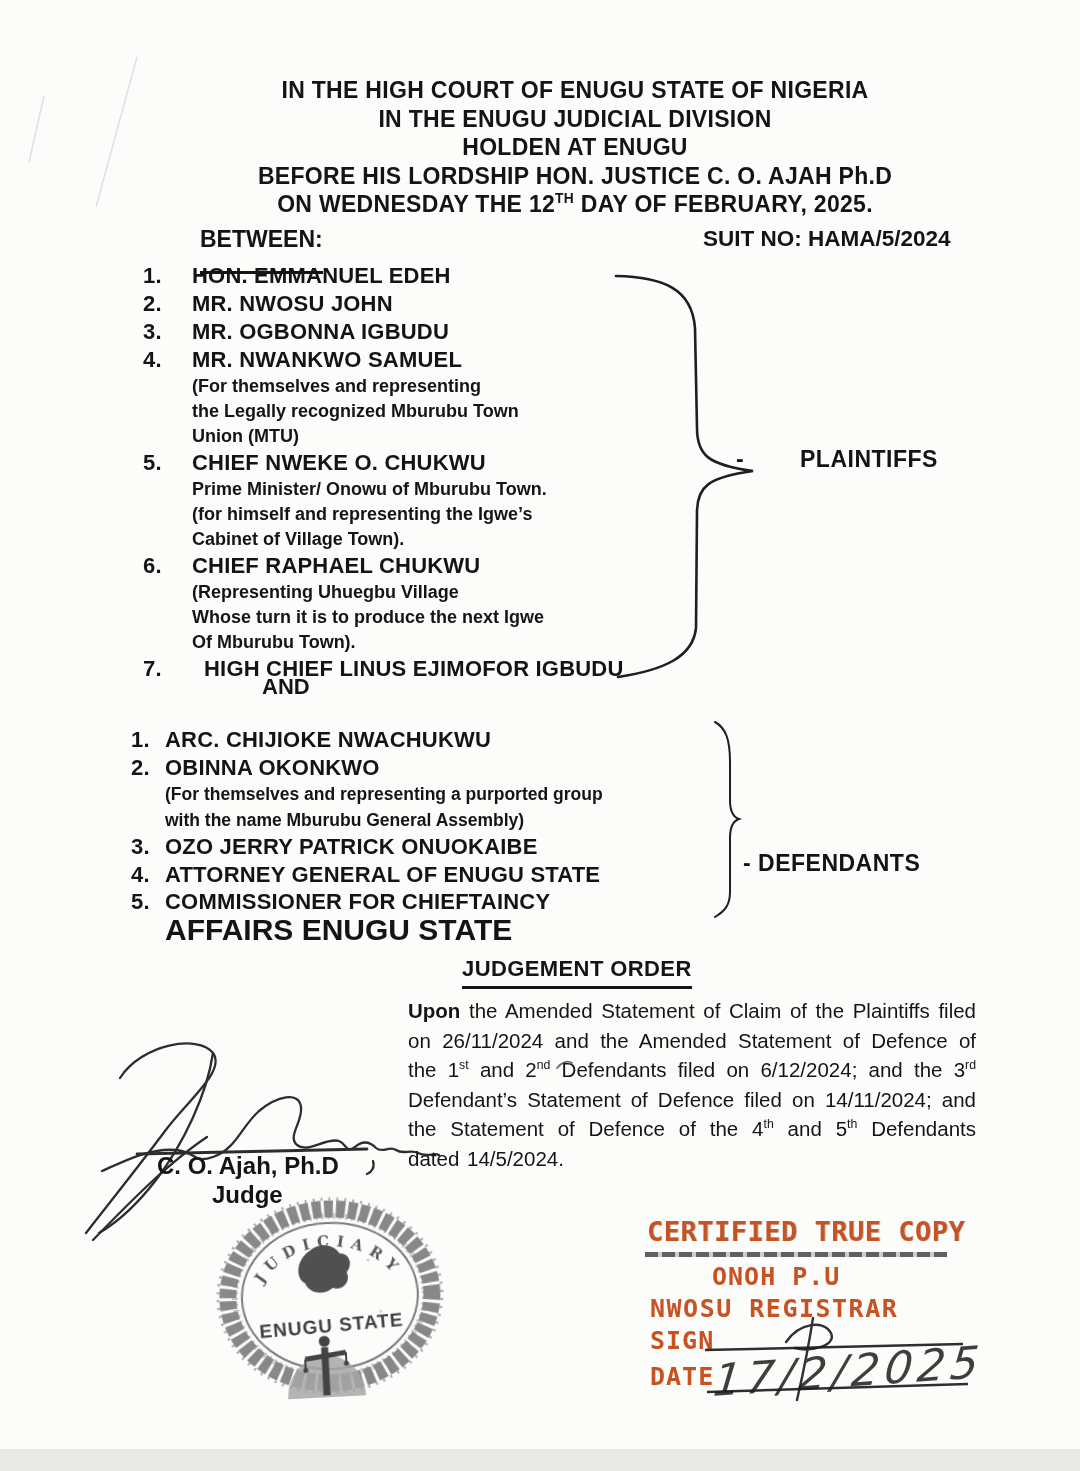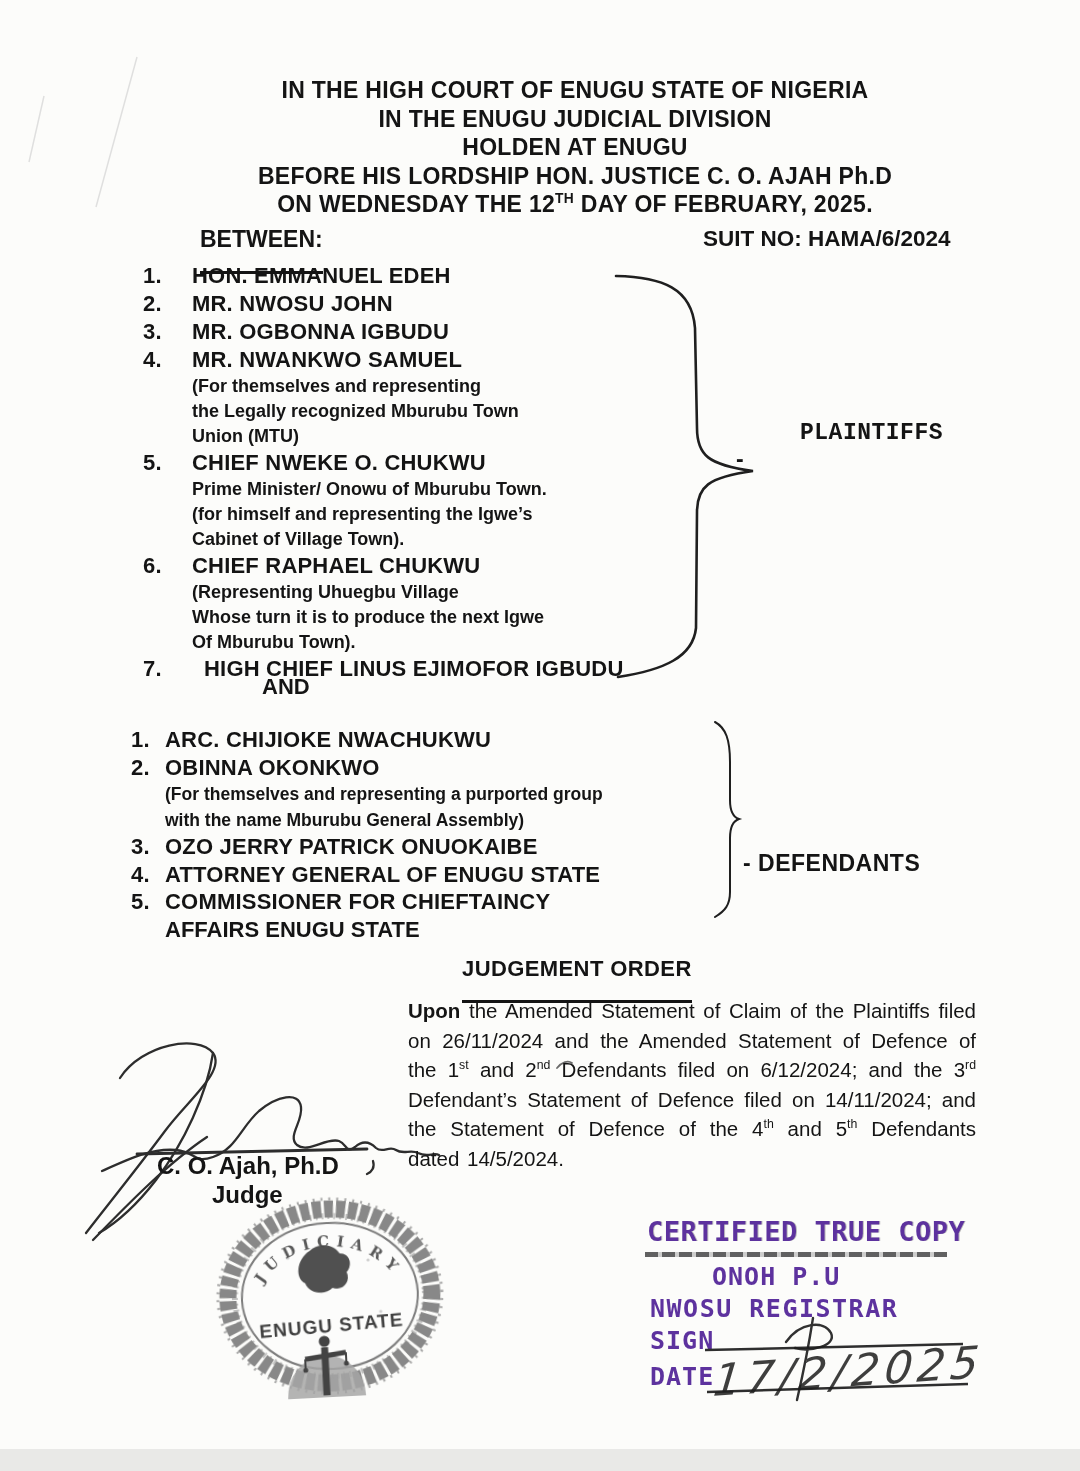--- a/index.html
+++ b/index.html
@@ -21,38 +21,38 @@
   .list{font-weight:700;}
   .plist{left:143px;top:262px;width:540px;}
   .plist .row{display:flex;font-size:22px;line-height:28px;letter-spacing:.2px;}
   .plist .num{width:49px;flex:none;}
   .plist .sub{margin-left:49px;font-size:18px;line-height:25px;}
   .plist .wide-gap .name{padding-left:12px;}
   .dlist{left:131px;top:726px;width:600px;}
   .dlist .row{display:flex;font-size:22px;line-height:27.5px;letter-spacing:.2px;}
   .dlist .num{width:34px;flex:none;}
   .dlist .sub{margin-left:34px;font-size:17.5px;line-height:26px;}
-  .dlist .cont{margin-left:34px;font-size:22px;line-height:27px;}
+  .dlist .cont{margin-left:34px;font-size:30px;line-height:27px;}
 
   .dash-label{left:736px;top:446px;font-size:23px;font-weight:700;}
-  .plaintiffs-label{left:800px;top:420px;font-size:23px;font-weight:700;letter-spacing:.5px;font-family:Liberation Mono, monospace;}
+  .plaintiffs-label{left:800px;top:446px;font-size:23px;font-weight:700;letter-spacing:.5px;}
   .and-label{left:262px;top:674px;font-size:22px;font-weight:700;}
   .defendants-label{left:743px;top:850px;font-size:23px;font-weight:700;letter-spacing:.5px;}
 
   
-  .jtitle{left:462px;top:956px;font-size:22px;font-weight:700;border-bottom:3px solid #141414;padding-bottom:18px;letter-spacing:.4px;}
+  .jtitle{left:462px;top:956px;font-size:22px;font-weight:700;border-bottom:3px solid #141414;padding-bottom:4px;letter-spacing:.4px;}
   .para{left:408px;top:996px;width:568px;font-size:20.5px;line-height:29.6px;
         text-align:justify;text-align-last:left;word-spacing:2px;}
 
   
   .judge-name{left:157px;top:1152px;font-size:24px;font-weight:700;}
   .judge-title{left:212px;top:1181px;font-size:24px;font-weight:700;}
 
   
-  .stamp{font-family:"DejaVu Sans Mono",monospace;font-weight:700;color:#4c1d95;opacity:.9;}
+  .stamp{font-family:"DejaVu Sans Mono",monospace;font-weight:700;color:#c2410c;opacity:.9;}
   .st-title{left:647px;top:1216px;font-size:27px;letter-spacing:.5px;text-shadow:1px 0 0 rgba(55,55,55,.35);}
   .st-underbar{left:645px;top:1252px;width:302px;height:5px;opacity:.8;
      background:repeating-linear-gradient(90deg,#3a3a3a 0 13px,rgba(58,58,58,.3) 13px 17px);}
   .st-officer{left:712px;top:1262px;font-size:25px;letter-spacing:1px;}
   .st-role{left:650px;top:1294px;font-size:25px;letter-spacing:1.5px;}
   .st-sign{left:650px;top:1326px;font-size:25px;letter-spacing:1px;}
   .st-date{left:650px;top:1362px;font-size:25px;letter-spacing:1px;}
 
   .overlay{left:0;top:0;pointer-events:none;}
 </style>
@@ -63,21 +63,21 @@
 
   <div class="abs header">
     <div class="hline">IN THE HIGH COURT OF ENUGU STATE OF NIGERIA</div>
     <div class="hline">IN THE ENUGU JUDICIAL DIVISION</div>
     <div class="hline">HOLDEN AT ENUGU</div>
     <div class="hline">BEFORE HIS LORDSHIP HON. JUSTICE C. O. AJAH Ph.D</div>
     <div class="hline"><span>ON WEDNESDAY THE 12</span><sup>TH</sup><span> DAY OF FEBRUARY, 2025.</span></div>
   </div>
 
   <span class="abs between">BETWEEN:</span>
-  <span class="abs suitno">SUIT NO: HAMA/6/2024</span>
+  <span class="abs suitno">SUIT NO: HAMA/5/2024</span>
 
   <div class="abs list plist">
     <div class="row">
       <span class="num">1.</span>
       <span class="name">HON. EMMANUEL  EDEH</span>
     </div>
     <div class="row">
       <span class="num">2.</span>
       <span class="name">MR. NWOSU JOHN</span>
     </div>

